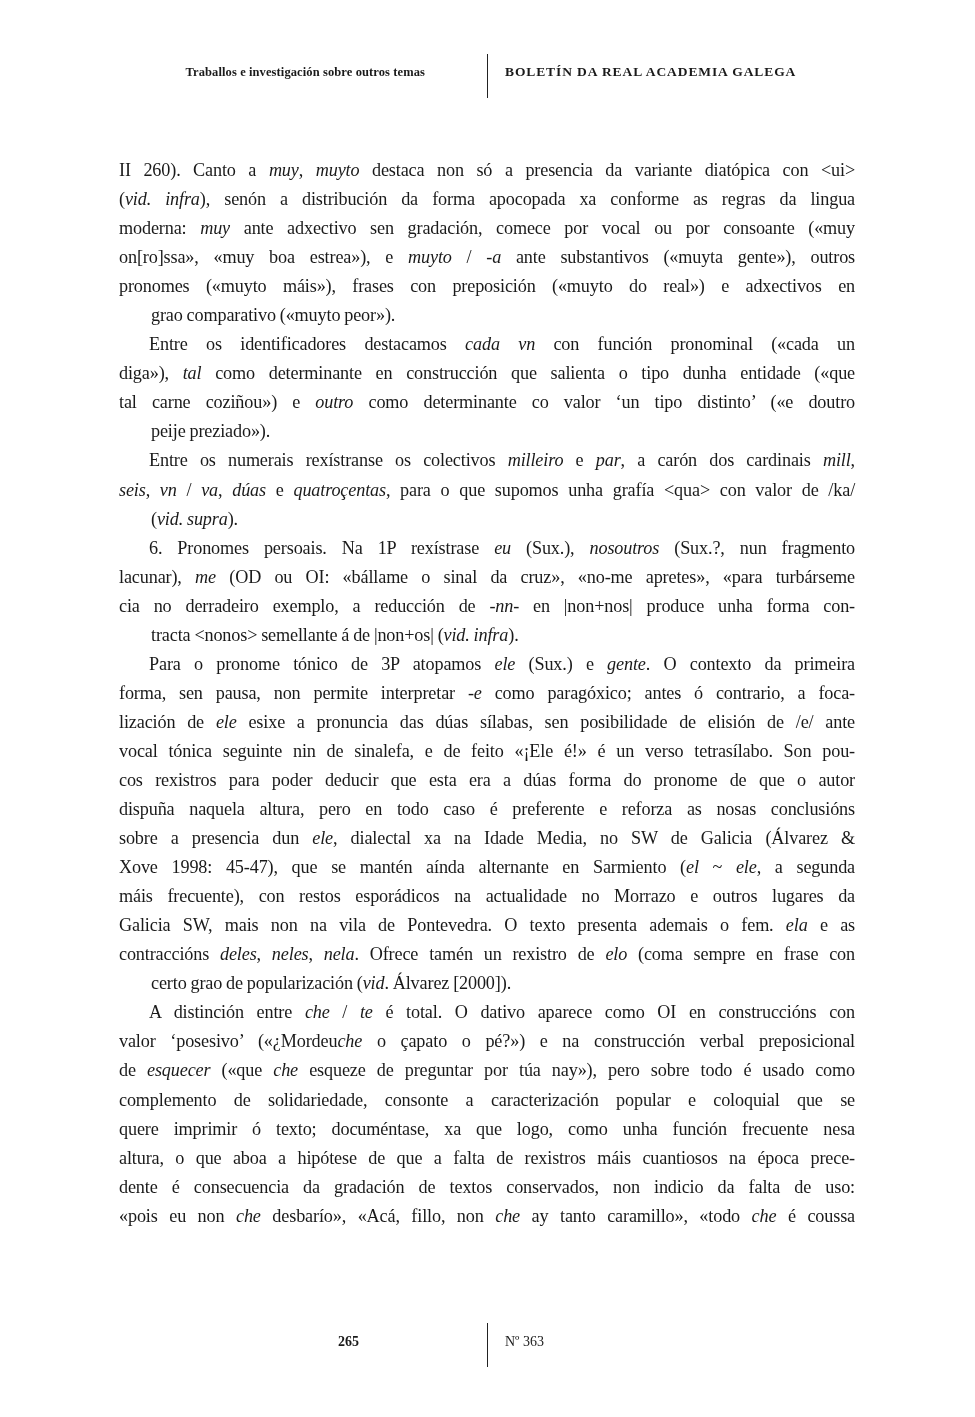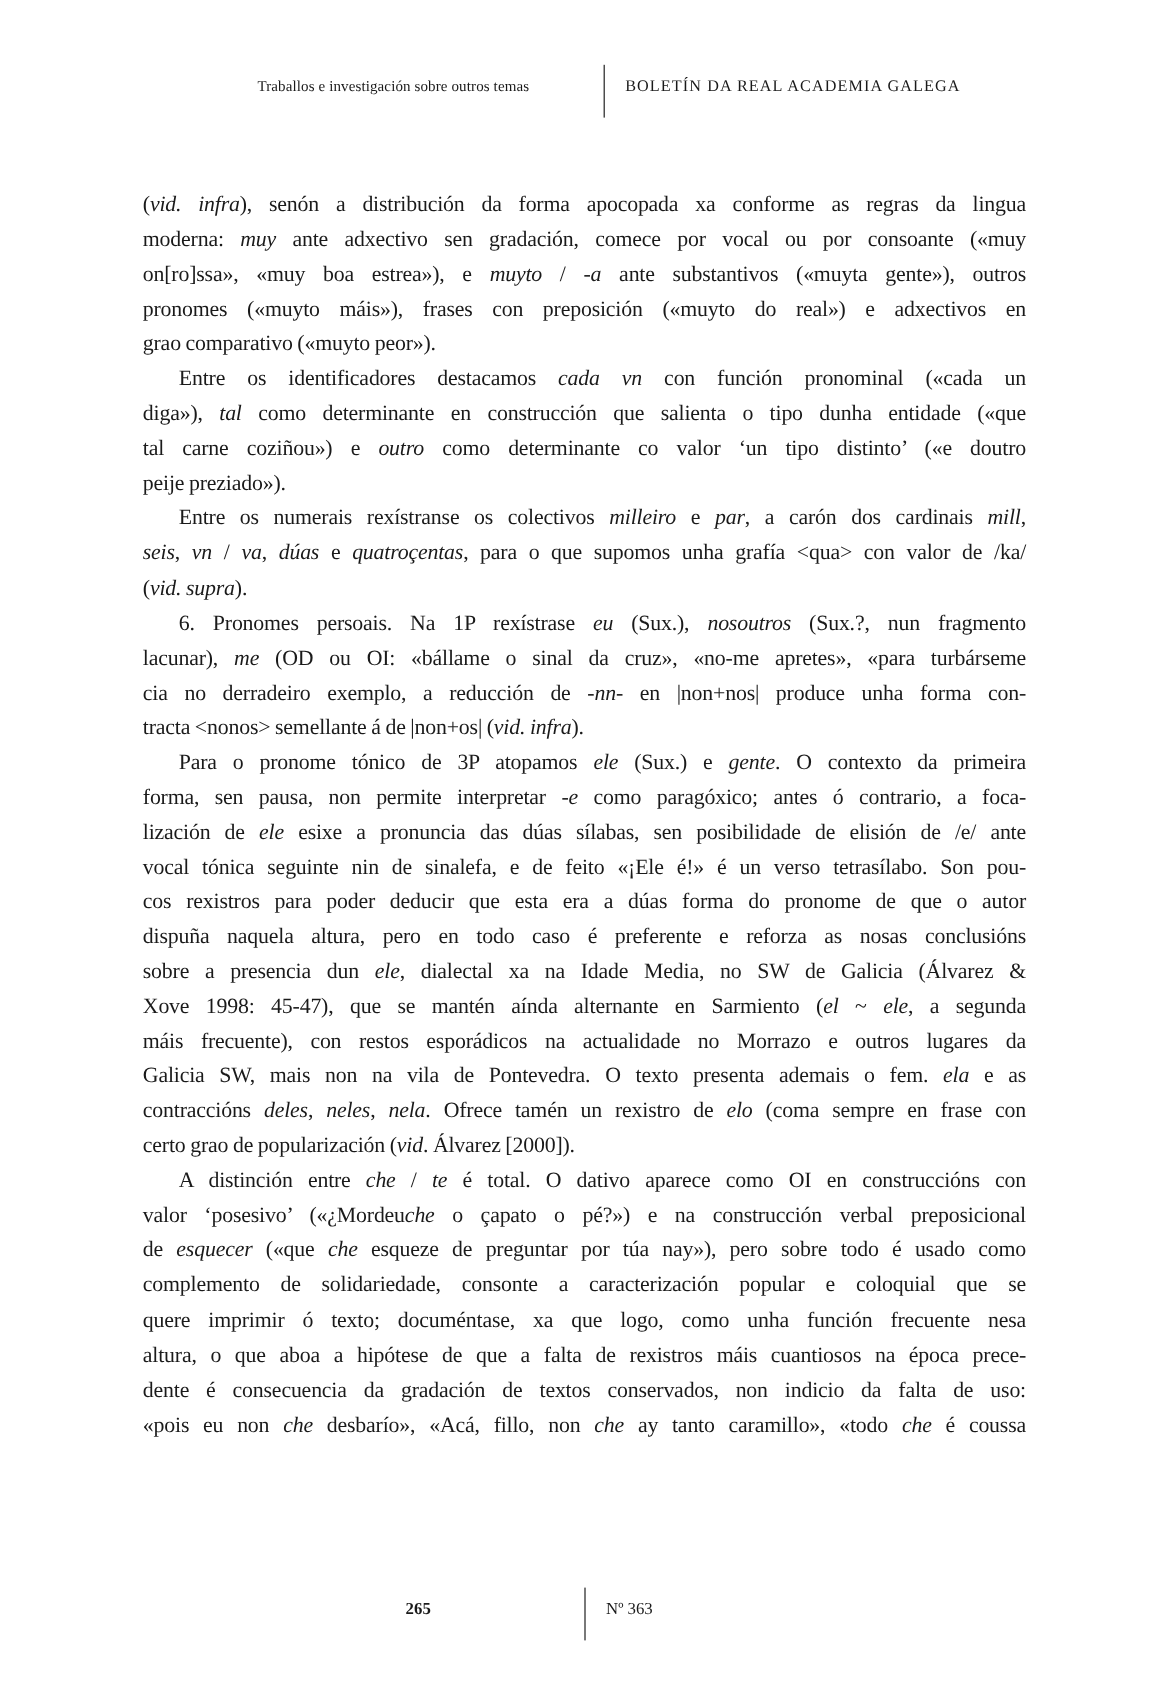--- a/index.html
+++ b/index.html
@@ -11,23 +11,24 @@
       width: 975px;
       height: 1417px;
       position: relative;
       overflow: hidden;
       color: #1a1a1a;
       font-family: "Liberation Serif", "DejaVu Serif", serif;
     }
     .running-head {
       position: absolute;
       top: 52px;
-      left: 16px;
+      left: 0;
       width: 930px;
       height: 48px;
+      font-weight: bold;
     }
     .running-head .section {
       position: absolute;
       right: 505px;
       top: 13px;
       font-size: 12.5px;
       letter-spacing: 0.1px;
       white-space: nowrap;
     }
     .running-head .journal {
@@ -59,20 +60,21 @@
       line-height: 29.05px;
       font-size: 18.2px;
       white-space: nowrap;
       text-align: justify;
       text-align-last: justify;
       letter-spacing: -0.15px;
       word-spacing: -0.5px;
     }
     .line.last {
       text-align-last: left;
+      margin-left: 32px;
     }
     .line.indent {
       padding-left: 30px;
     }
     .line i {
       font-style: italic;
     }
     .footer {
       position: absolute;
       top: 1317px;
@@ -102,20 +104,21 @@
 </head>
 <body>
 
 <header class="running-head">
   <span class="section">Traballos e investigación sobre outros temas</span>
   <span class="vrule"></span>
   <span class="journal">BOLETÍN DA REAL ACADEMIA GALEGA</span>
 </header>
 
 <main class="body-text" id="body-text">
+    <div class="line">II 260). Canto a <i>muy</i>, <i>muyto</i> destaca non só a presencia da variante diatópica con &lt;ui&gt;</div>
     <div class="line">(<i>vid. infra</i>), senón a distribución da forma apocopada xa conforme as regras da lingua</div>
     <div class="line">moderna: <i>muy</i> ante adxectivo sen gradación, comece por vocal ou por consoante («muy</div>
     <div class="line">on[ro]ssa», «muy boa estrea»), e <i>muyto</i> / <i>-a</i> ante substantivos («muyta gente»), outros</div>
     <div class="line">pronomes («muyto máis»), frases con preposición («muyto do real») e adxectivos en</div>
     <div class="line last">grao comparativo («muyto peor»).</div>
     <div class="line indent">Entre os identificadores destacamos <i>cada vn</i> con función pronominal («cada un</div>
     <div class="line">diga»), <i>tal</i> como determinante en construcción que salienta o tipo dunha entidade («que</div>
     <div class="line">tal carne coziñou») e <i>outro</i> como determinante co valor ‘un tipo distinto’ («e doutro</div>
     <div class="line last">peije preziado»).</div>
     <div class="line indent">Entre os numerais rexístranse os colectivos <i>milleiro</i> e <i>par</i>, a carón dos cardinais <i>mill</i>,</div>

